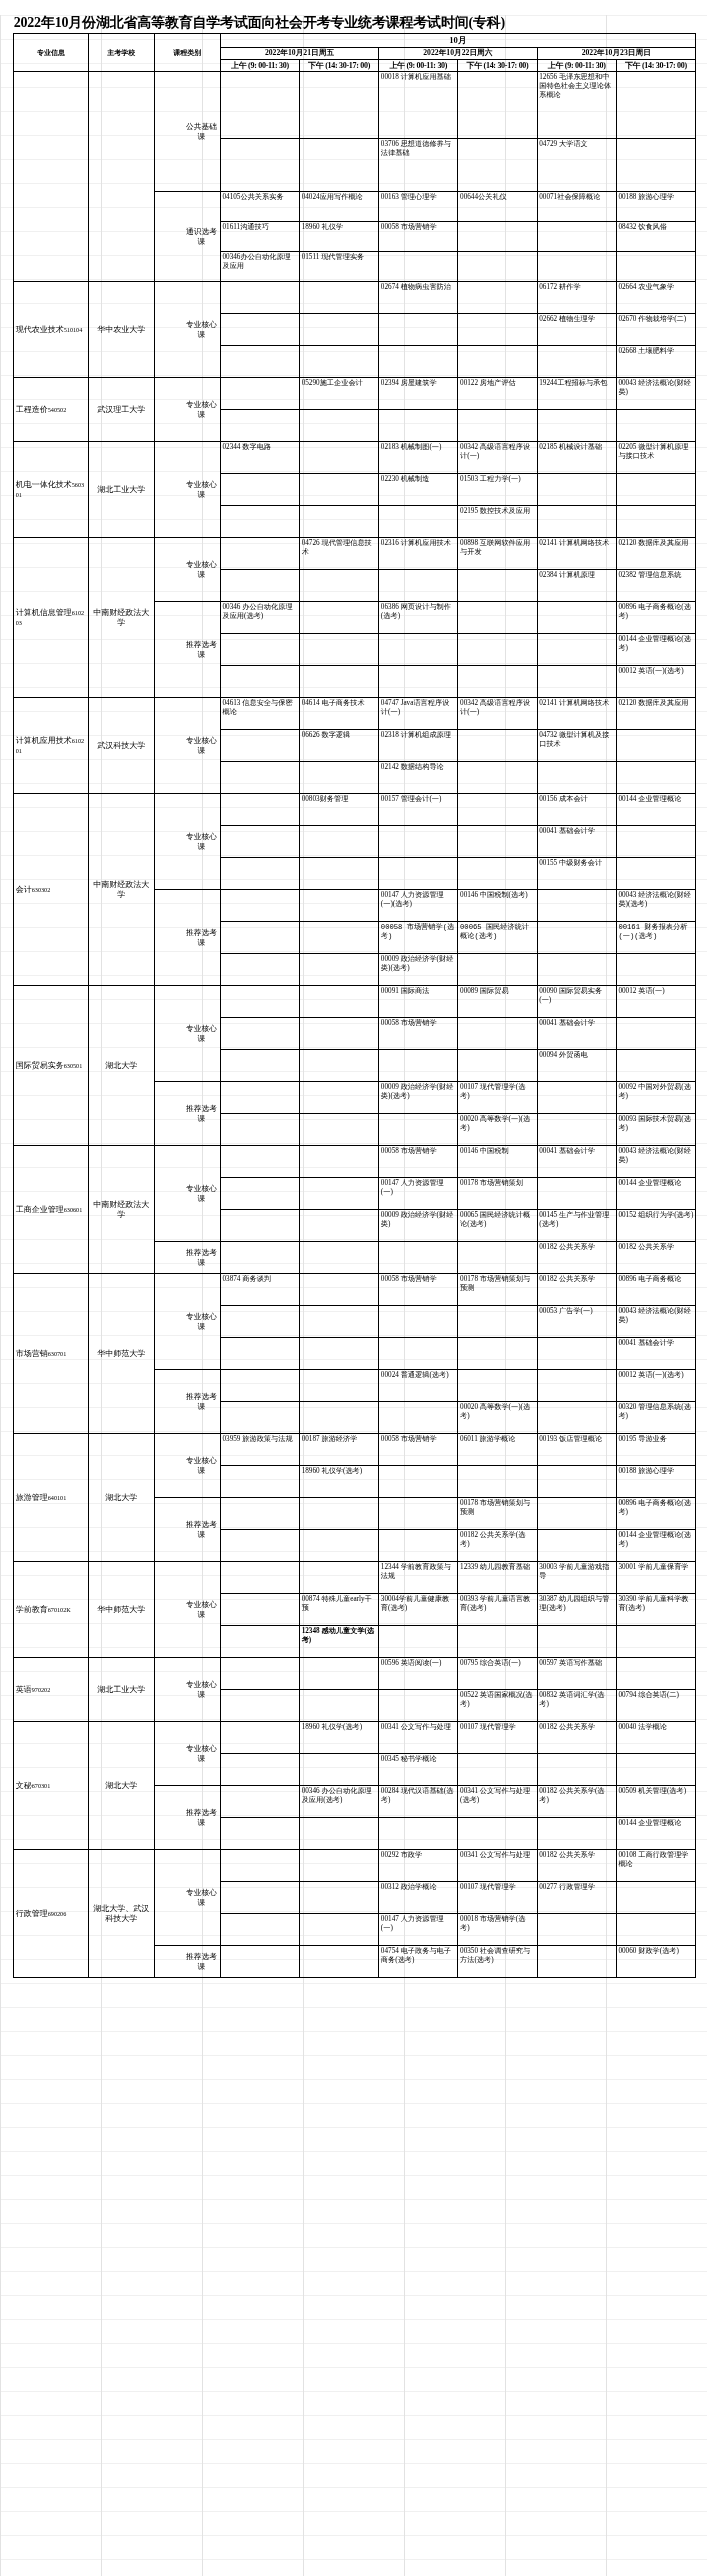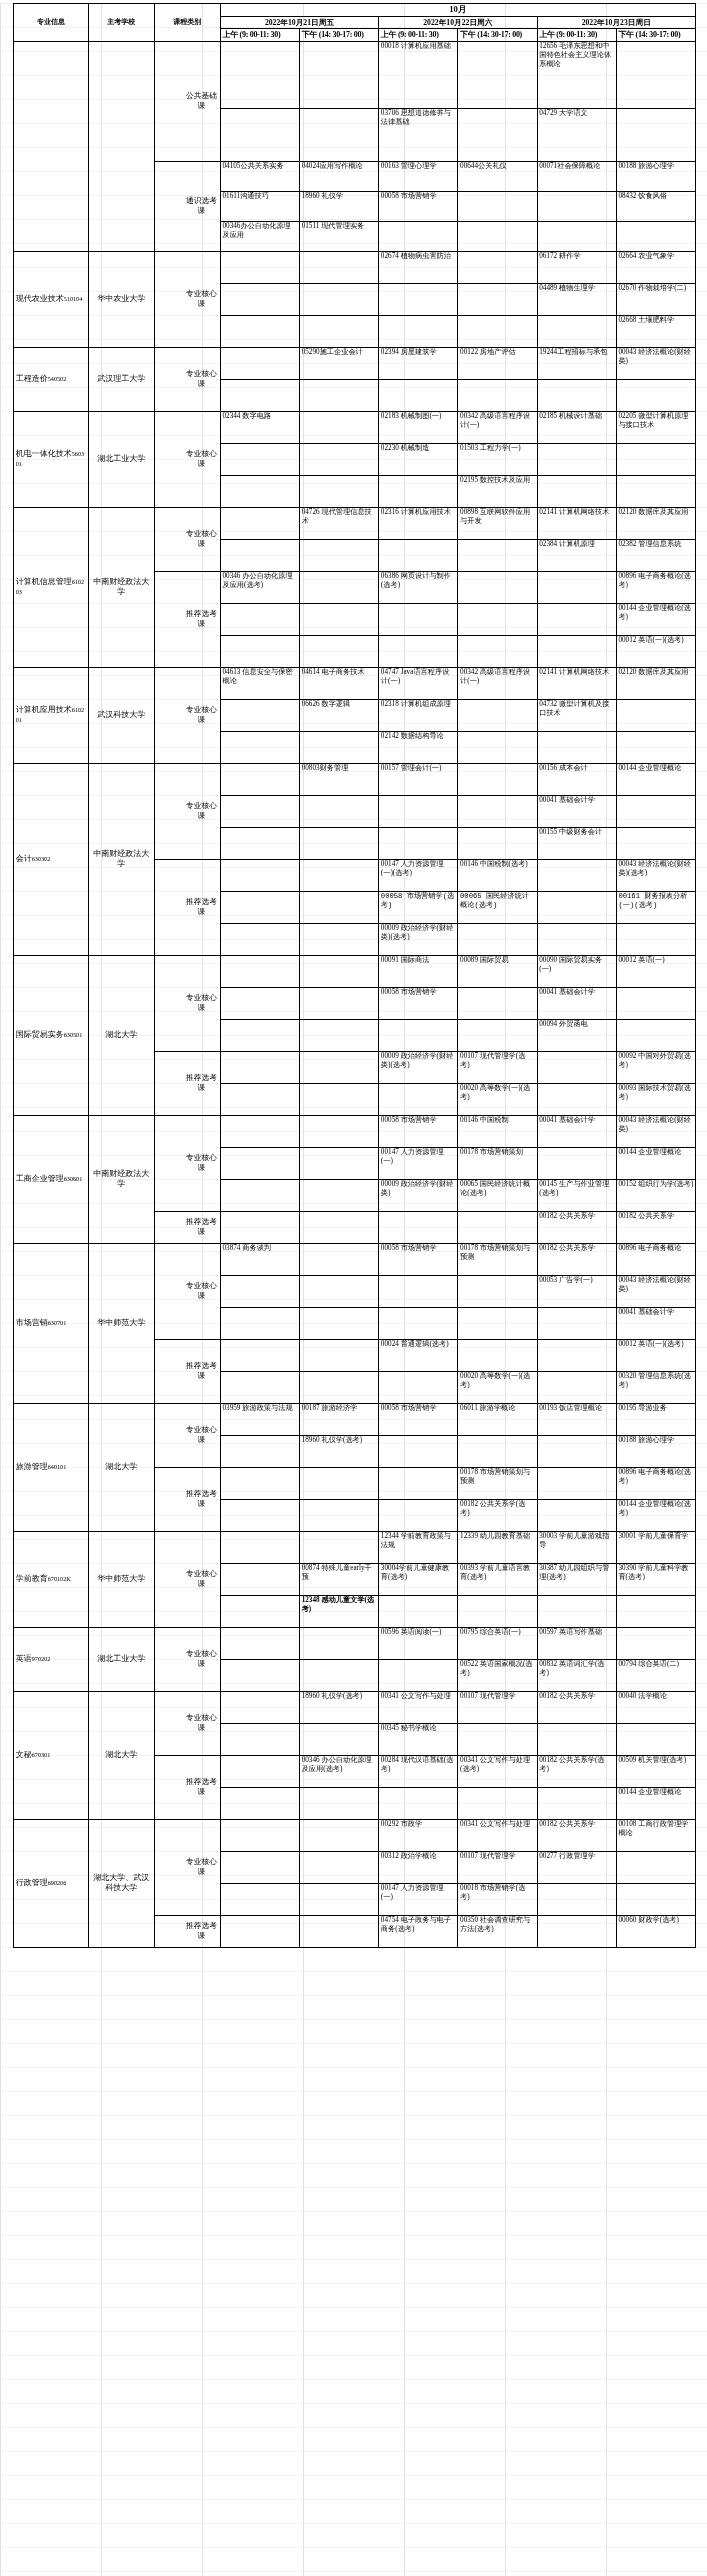--- a/index.html
+++ b/index.html
@@ -18,37 +18,38 @@
     table-layout:fixed;}
   td,th{border:0.9px solid #000;vertical-align:top;padding:0.9px 1.7px;
     font-size:7px;line-height:1.22;word-break:break-all;overflow:hidden;}
   th{text-align:center;vertical-align:middle;font-weight:bold;}
   .thick-l{border-left:1.7px solid #000;}
   .thick-r{border-right:1.7px solid #000;}
   .thick-t{border-top:1.7px solid #000;}
   .thick-b{border-bottom:1.7px solid #000;}
   .hd-top{font-size:8.6px;}
   .hd-date{font-size:7.7px;}
-  .hd-sess{font-size:8px;text-align:left;vertical-align:middle;letter-spacing:-0.3px;}
+  .hd-sess{font-size:8px;text-align:center;vertical-align:middle;letter-spacing:-0.3px;}
   .col-major{width:51px;}
   .col-school{width:45px;}
   .col-cat{width:45px;}
   .col-slot{width:54px;}
   .major-cell{font-size:8px;vertical-align:middle;text-align:left;line-height:1.25;}
   .major-cell .code{font-size:6.2px;}
   .school-cell{font-size:8px;vertical-align:middle;text-align:center;line-height:1.25;}
   .cat-cell{font-size:7.7px;vertical-align:middle;text-align:center;line-height:1.3;padding-left:30px;}
   .cell{font-size:7.2px;text-align:left;}
 </style>
 </head>
 <body>
 
 <div id="page">
   <div id="bg-grid"></div>
 
+  <div id="title">2022年10月份湖北省高等教育自学考试面向社会开考专业统考课程考试时间(专科)</div>
 
   <table>
     <colgroup>
       <col class="col-major">
         <col class="col-school">
         <col class="col-cat">
       <col class="col-slot">
         <col class="col-slot">
         <col class="col-slot">
       <col class="col-slot">
@@ -130,21 +131,21 @@
           <td class="cell thick-t">02674 植物病虫害防治</td>
           <td class="cell thick-t"></td>
           <td class="cell thick-t">06172 耕作学</td>
           <td class="cell thick-r thick-t">02664 农业气象学</td>
         </tr>
         <tr style="height: 32px;">
           <td class="cell"></td>
           <td class="cell"></td>
           <td class="cell"></td>
           <td class="cell"></td>
-          <td class="cell">04489 植物生理学</td>
+          <td class="cell">02662 植物生理学</td>
           <td class="cell thick-r">02670 作物栽培学(二)</td>
         </tr>
         <tr style="height: 32px;">
           <td class="cell thick-b"></td>
           <td class="cell thick-b"></td>
           <td class="cell thick-b"></td>
           <td class="cell thick-b"></td>
           <td class="cell thick-b"></td>
           <td class="cell thick-r thick-b">02668 土壤肥料学</td>
         </tr>

